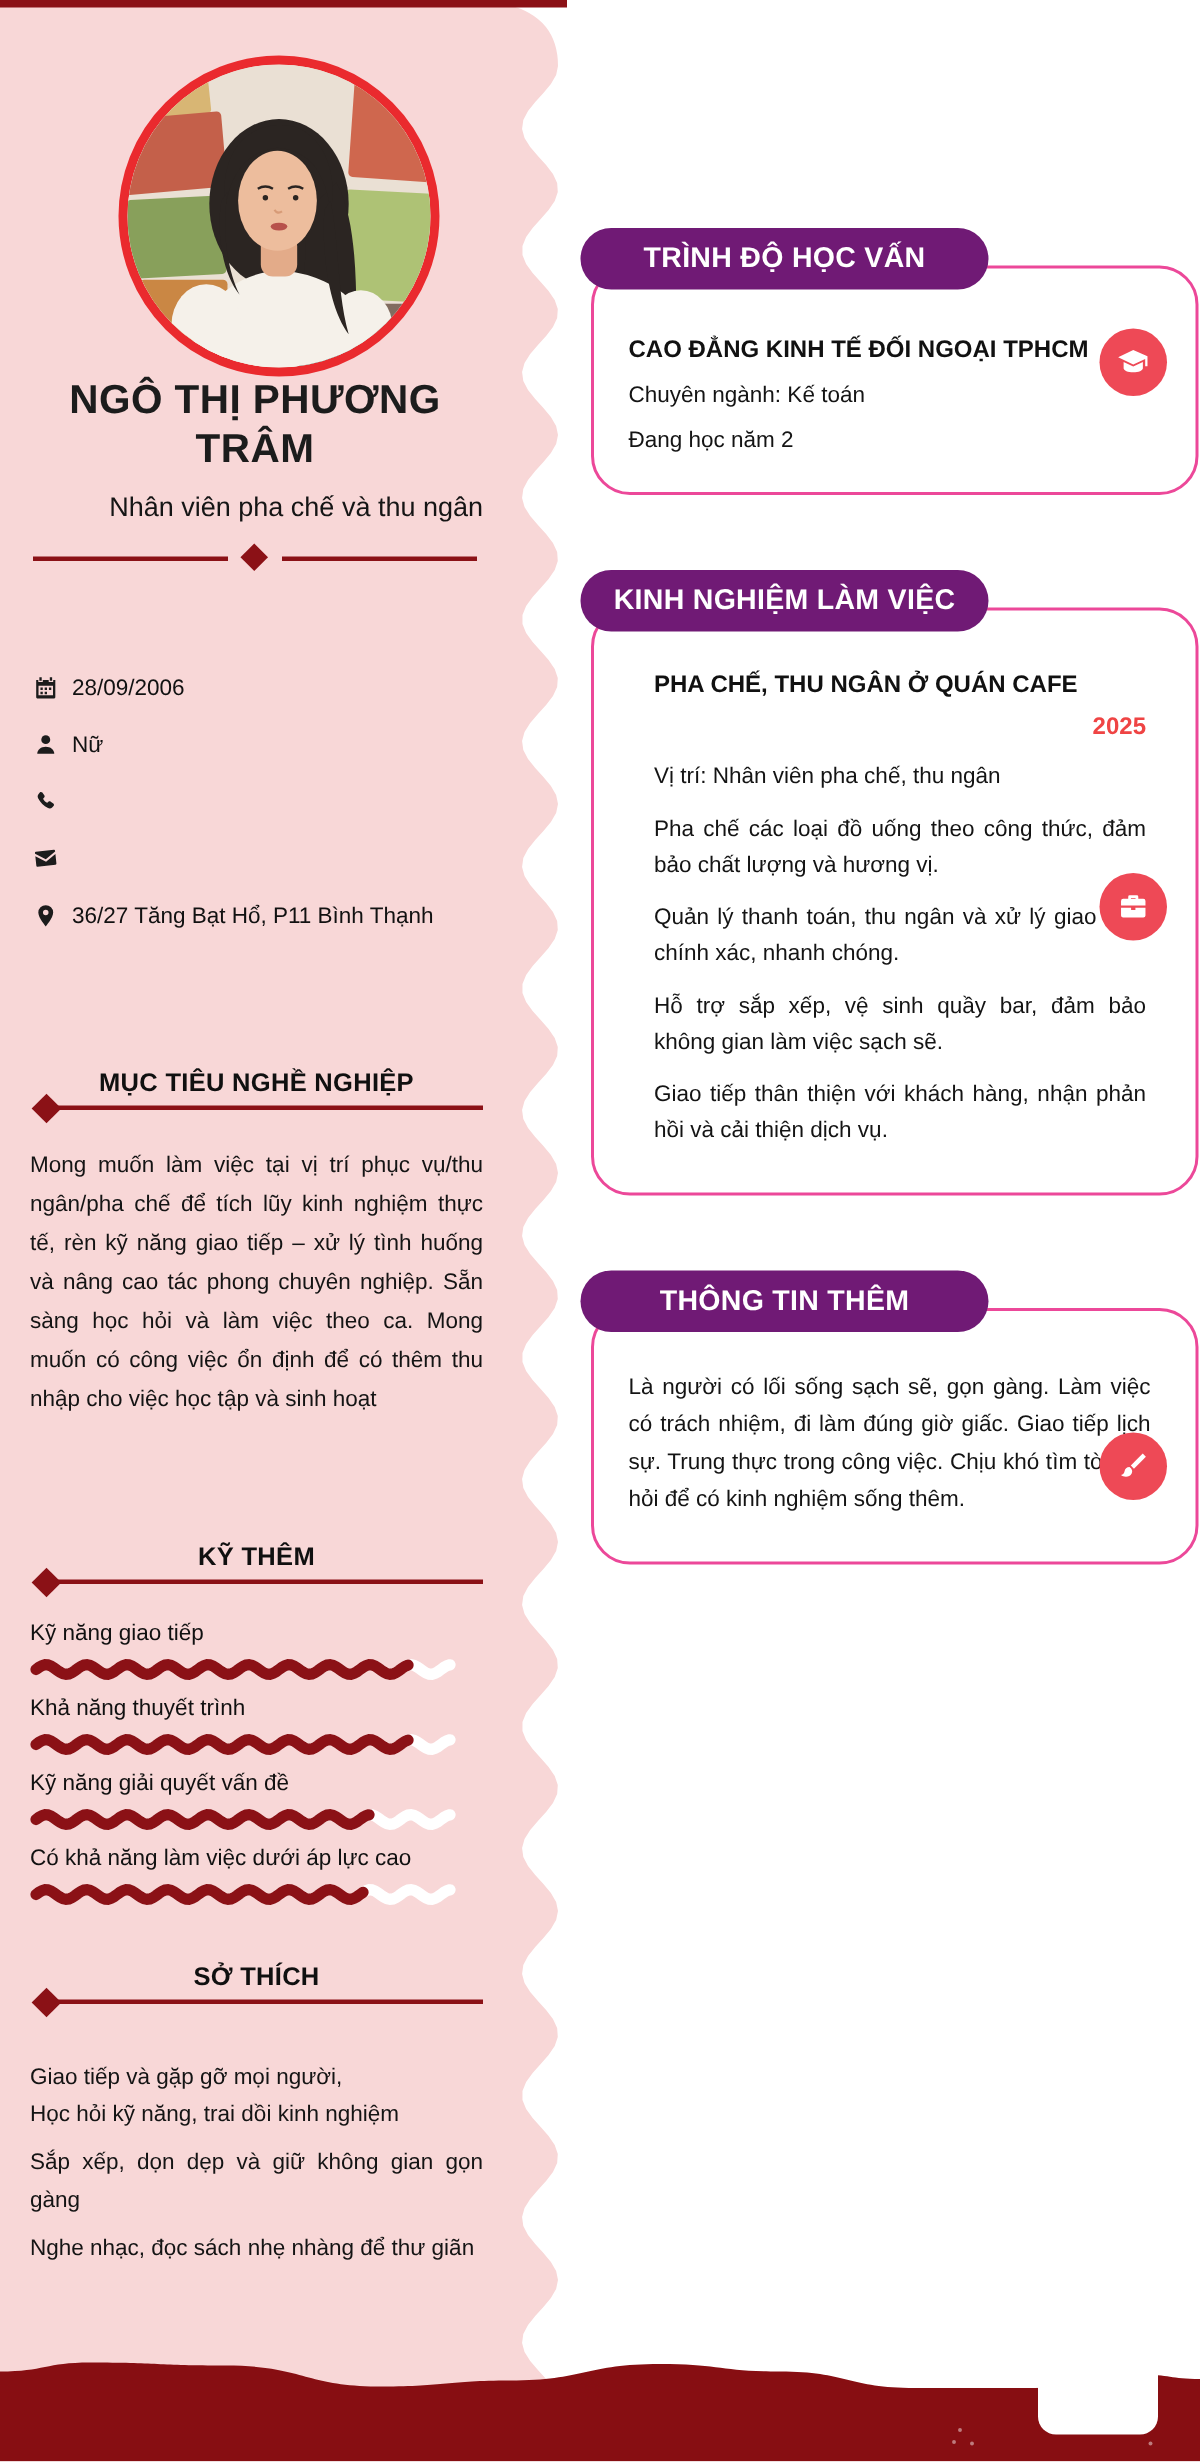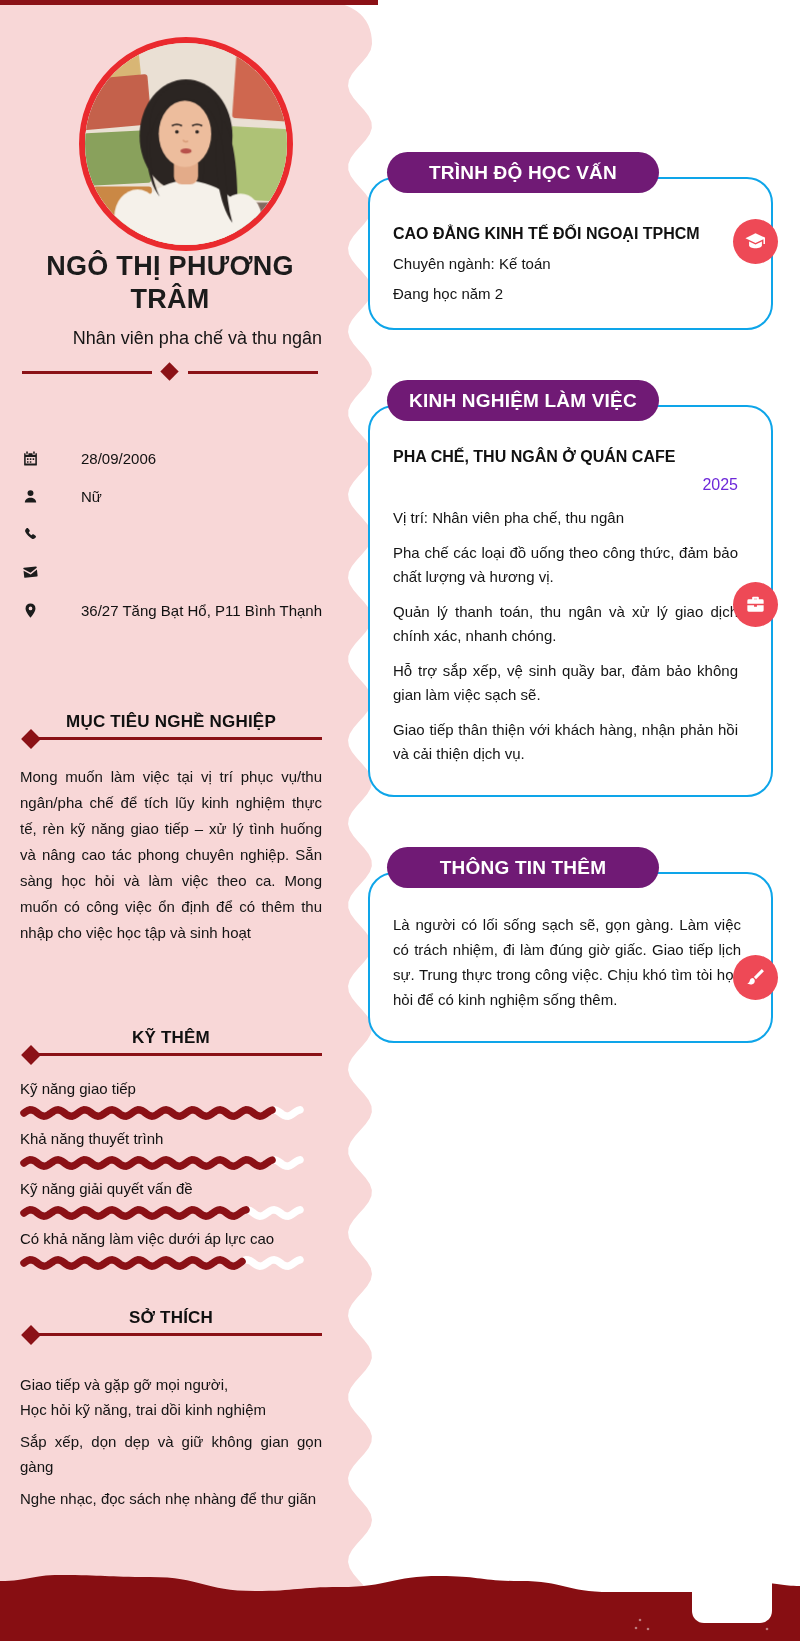--- a/index.html
+++ b/index.html
@@ -16,21 +16,21 @@
       font-size:27px;line-height:33px;font-weight:bold;color:#1c1c1c;letter-spacing:.3px;}
   .role{position:absolute;left:18px;top:328px;width:304px;text-align:right;
       font-size:18px;color:#151515;}
   .divider{position:absolute;left:22px;top:364px;width:296px;height:16px;}
   .divider .d-line{position:absolute;top:7px;height:2.5px;background:#8b1116;}
   .divider .d-line.l{left:0;width:130px;}
   .divider .d-line.r{right:0;width:130px;}
   .divider .d-diamond{position:absolute;left:141px;top:1px;width:13px;height:13px;
       background:#8b1116;transform:rotate(45deg);}
   .info-list{position:absolute;left:22px;top:448px;width:302px;margin:0;padding:0;list-style:none;}
-  .info-row{display:flex;align-items:center;height:20px;margin-bottom:18px;gap:33px;}
+  .info-row{display:flex;align-items:center;height:20px;margin-bottom:18px;}
   .info-icon{width:17px;height:17px;flex:0 0 17px;margin-right:9px;}
   .info-icon svg{display:block;width:17px;height:17px;}
   .info-text{font-size:15px;color:#111;white-space:nowrap;}
   
   .lsec{position:absolute;left:20px;width:302px;}
   .sec-objective{top:712px;}
   .sec-skills{top:1028px;}
   .sec-hobbies{top:1308px;}
   .lhead{position:relative;height:30px;}
   .lhead-text{text-align:center;font-size:17px;font-weight:bold;color:#101010;letter-spacing:.2px;}
@@ -42,30 +42,30 @@
   .skill-list{margin-top:22px;}
   .skill-item{margin-bottom:10px;}
   .skill-label{font-size:15px;color:#111;height:19px;}
   .skill-bar{display:block;margin-top:7px;}
   
   .hobby-list{margin-top:34px;}
   .hobby-list p{margin:0 0 7px 0;font-size:15px;line-height:25px;text-align:justify;
       white-space:pre-line;color:#141414;}
   
   .rsec{position:absolute;z-index:1;}
-  .card{position:absolute;left:368px;width:405px;border:2px solid #0ea5e9;
+  .card{position:absolute;left:394px;width:405px;border:2px solid #ec4899;
       border-radius:26px;box-sizing:border-box;background:#fff;}
   .pill{position:absolute;left:387px;width:272px;height:41px;background:#701a75;
       border-radius:21px;color:#fff;font-size:19px;font-weight:bold;text-align:center;
       line-height:41px;z-index:3;letter-spacing:.2px;}
   .circle-icon{position:absolute;width:45px;height:45px;border-radius:50%;
       background:#ee4956;z-index:3;display:flex;align-items:center;justify-content:center;}
   .circle-icon svg{width:23px;height:23px;}
   .card-title{font-weight:bold;font-size:16px;color:#111;margin:0;}
-  .xp-year{font-weight:normal;font-size:16px;text-align:right;margin-top:10px;color:#6d28d9;}
+  .xp-year{font-weight:bold;font-size:16px;text-align:right;margin-top:10px;color:#ef4444;}
   .xp-list p{margin:0 0 11px 0;font-size:15px;line-height:24px;text-align:justify;color:#141414;}
   .xp-list{margin-top:12px;}
   .edu-line{font-size:15px;line-height:30px;color:#141414;}
   .more-text{margin:0;font-size:15px;line-height:25px;text-align:justify;color:#141414;}
   
   svg.footer{position:absolute;left:0;top:1521px;z-index:4;}
 </style>
 </head>
 <body>
 
@@ -243,21 +243,21 @@
     </div>
     <div class="circle-icon" style="left:733px;top:219px;">
       <svg viewBox="0 0 24 24" fill="#ffffff">
         <path d="M12 3.5 1.5 8.6l10.5 5 8.3-3.9v5h1.6V7.9z"></path>
         <path d="M5.3 11.9v4.2c0 1.6 3 2.9 6.7 2.9s6.7-1.3 6.7-2.9v-4.2l-6.7 3.1z"></path>
       </svg>
     </div>
   </section>
 
   <section class="rsec">
-    <div class="card" style="top:405px;height:392px;padding:41px 33px 0 23px;">
+    <div class="card" style="top:405px;height:392px;padding:41px 33px 0 40px;">
       <p class="card-title">PHA CHẾ, THU NGÂN Ở QUÁN CAFE</p>
       <div class="xp-year">2025</div>
       <div class="xp-list" id="xp-list">
           <p>Vị trí: Nhân viên pha chế, thu ngân</p>
           <p>Pha chế các loại đồ uống theo công thức, đảm bảo chất lượng và hương vị.</p>
           <p>Quản lý thanh toán, thu ngân và xử lý giao dịch chính xác, nhanh chóng.</p>
           <p>Hỗ trợ sắp xếp, vệ sinh quầy bar, đảm bảo không gian làm việc sạch sẽ.</p>
           <p>Giao tiếp thân thiện với khách hàng, nhận phản hồi và cải thiện dịch vụ.</p>
         </div>
     </div>

